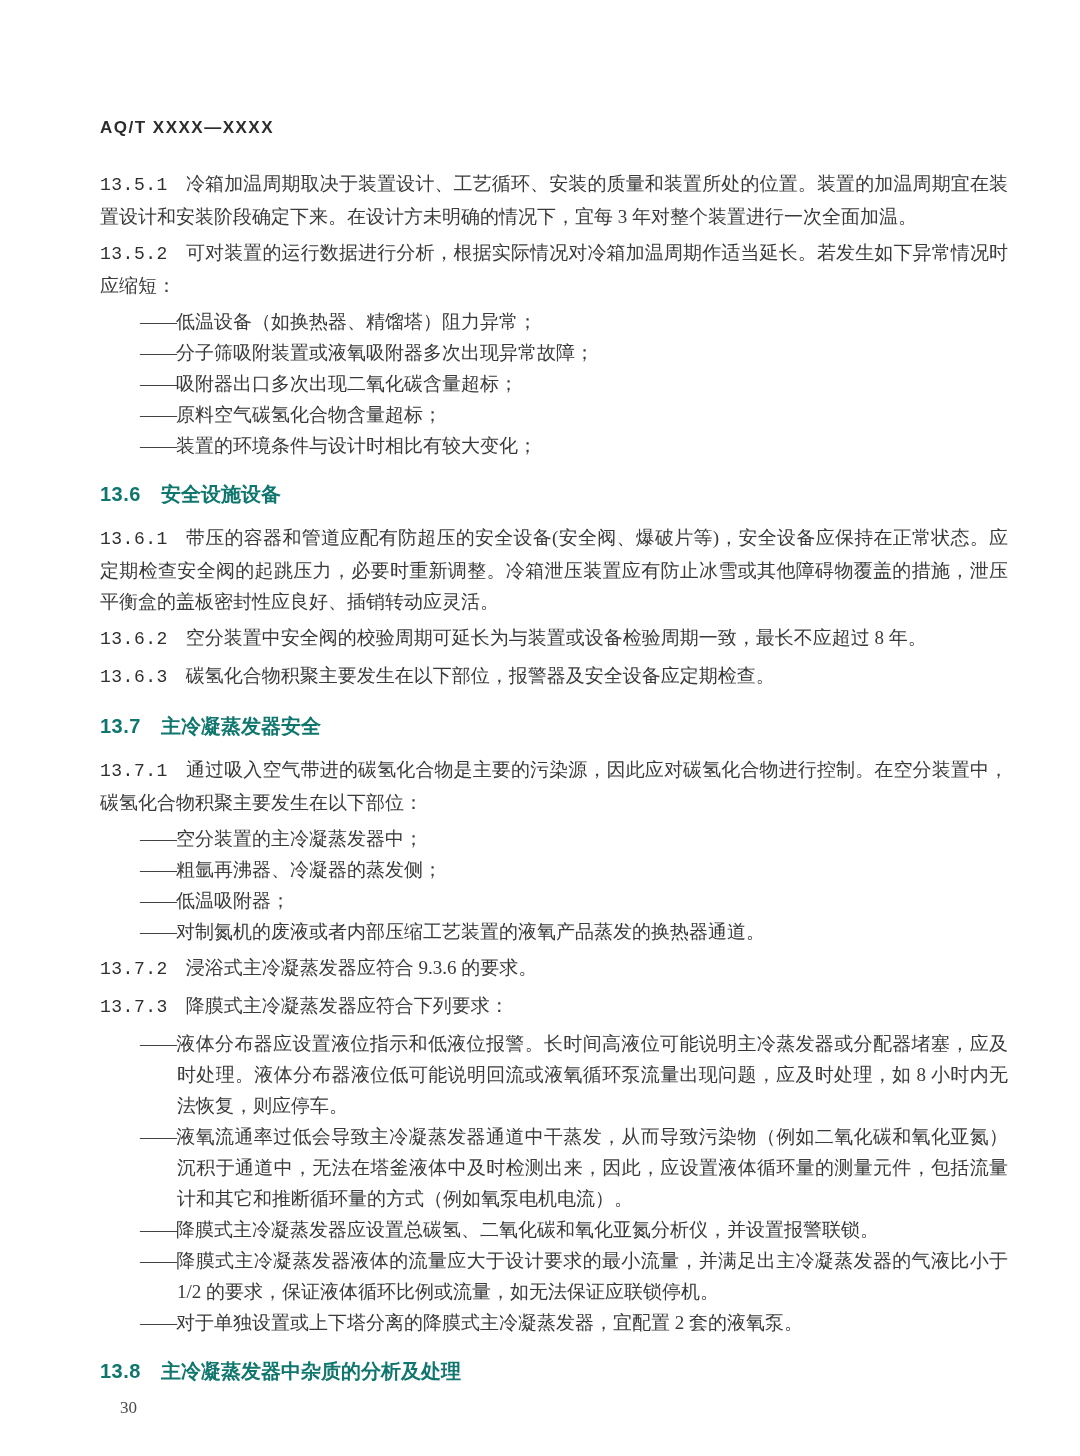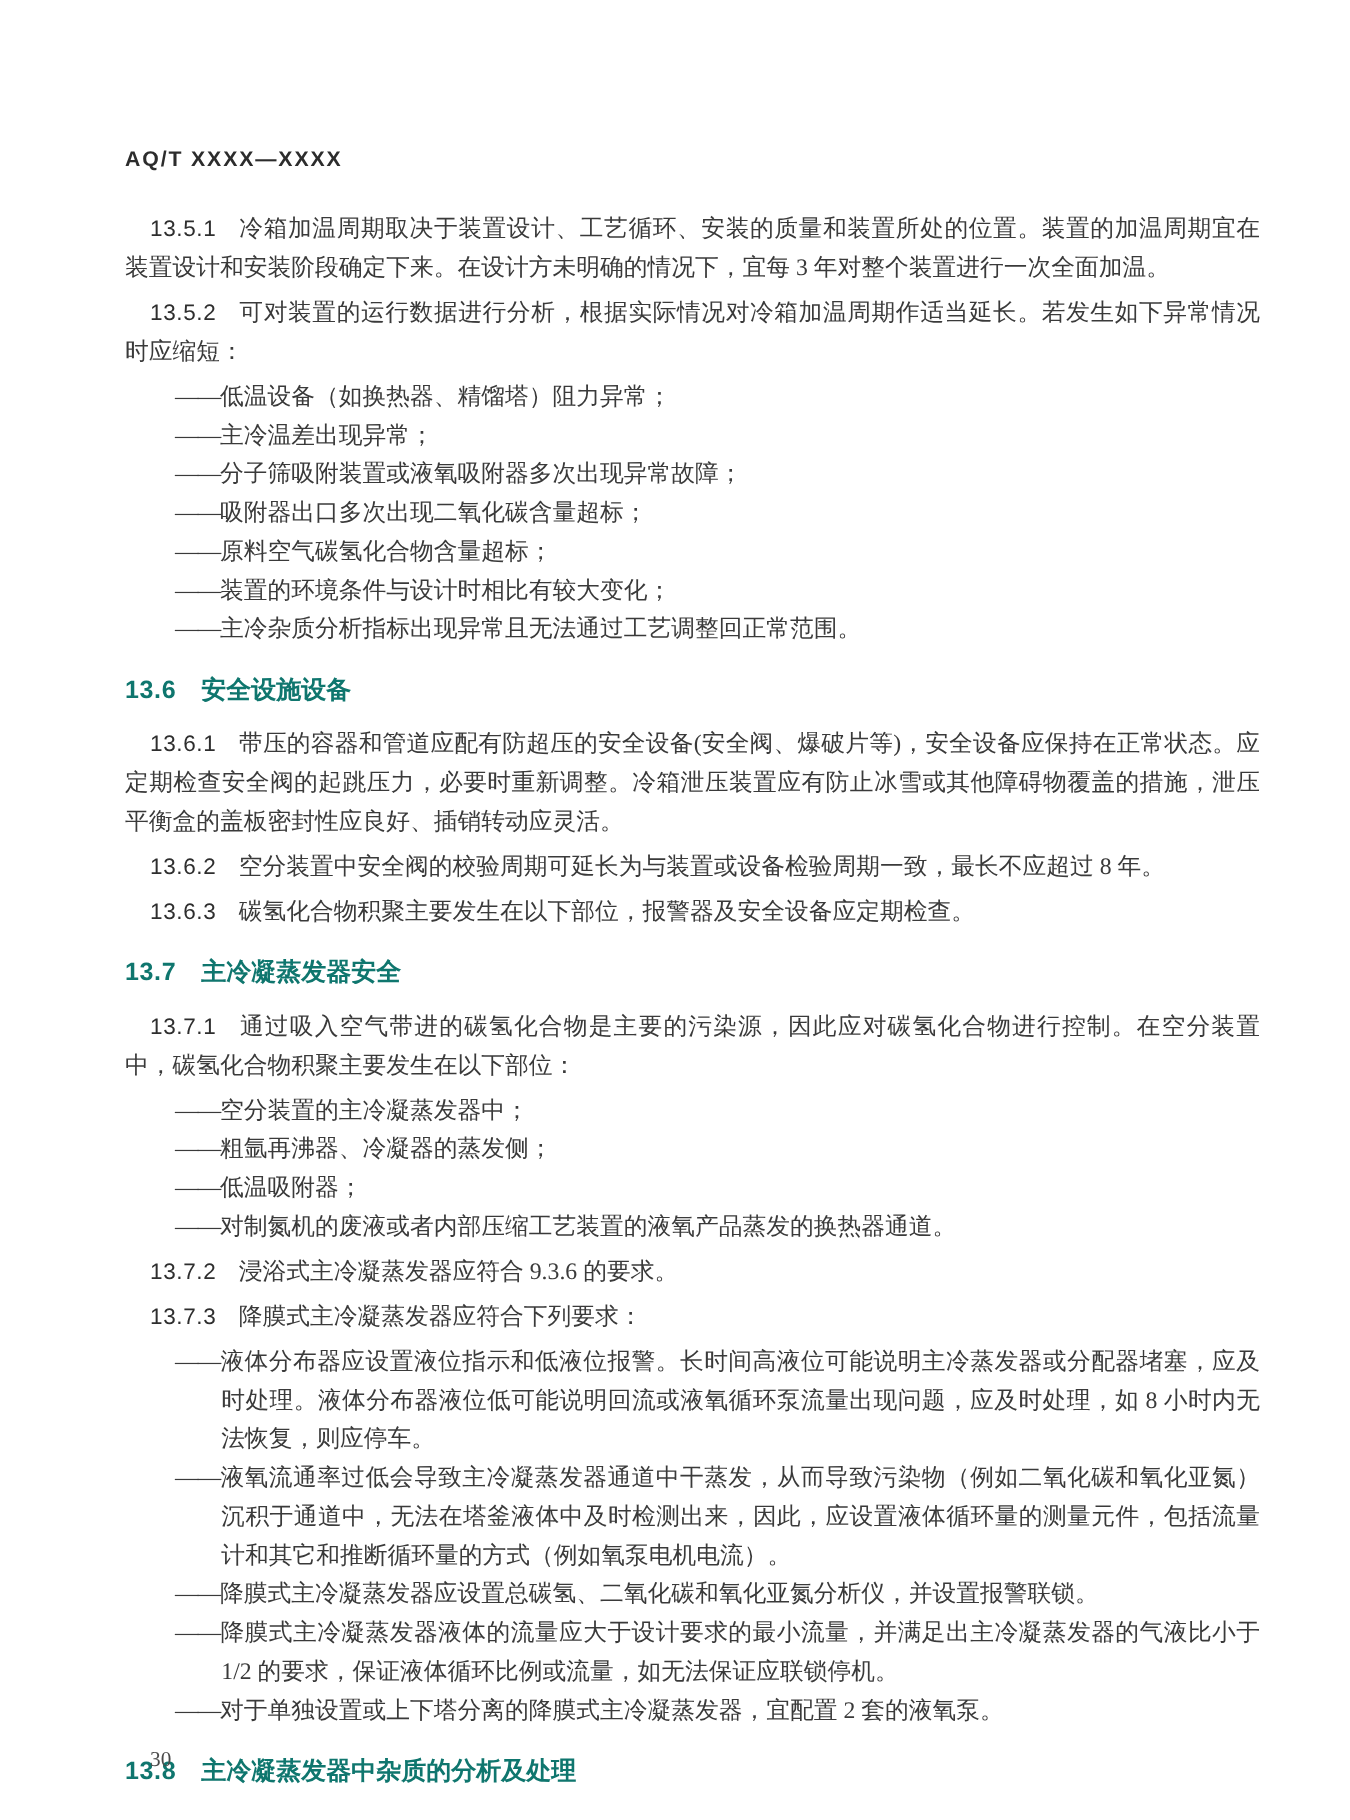--- a/index.html
+++ b/index.html
@@ -27,26 +27,25 @@
     margin: 0 0 30px 0;
   }
   .clause {
     font-size: 19px;
     line-height: 31px;
     text-align: justify;
     margin: 5px 0;
     color: #3a3a3a;
   }
   .clause .num {
-    font-family: Liberation Sans, sans-serif;
+    font-family: Liberation Mono, monospace;
     font-size: 18px;
     color: #2e2e2e;
     margin-right: 18px;
     letter-spacing: 0.5px;
-    margin-left: 20px;
   }
   .dash {
     font-size: 19px;
     line-height: 31px;
     text-align: justify;
     margin: 0;
     padding-left: 77px;
     text-indent: -37px;
     color: #3a3a3a;
   }
@@ -78,26 +77,24 @@
 
 <div class="page">
 
   <div class="doc-header">AQ/T XXXX—XXXX</div>
 
   <p class="clause"><span class="num">13.5.1</span><span>冷箱加温周期取决于装置设计、工艺循环、安装的质量和装置所处的位置。装置的加温周期宜在装置设计和安装阶段确定下来。在设计方未明确的情况下，宜每 3 年对整个装置进行一次全面加温。</span></p>
 
   <p class="clause"><span class="num">13.5.2</span><span>可对装置的运行数据进行分析，根据实际情况对冷箱加温周期作适当延长。若发生如下异常情况时应缩短：</span></p>
 
   <p class="dash"><span class="marker">——</span><span>低温设备（如换热器、精馏塔）阻力异常；</span></p>
-  <p class="dash"><span class="marker">——</span><span>主冷温差出现异常；</span></p>
   <p class="dash"><span class="marker">——</span><span>分子筛吸附装置或液氧吸附器多次出现异常故障；</span></p>
   <p class="dash"><span class="marker">——</span><span>吸附器出口多次出现二氧化碳含量超标；</span></p>
   <p class="dash"><span class="marker">——</span><span>原料空气碳氢化合物含量超标；</span></p>
   <p class="dash"><span class="marker">——</span><span>装置的环境条件与设计时相比有较大变化；</span></p>
-  <p class="dash"><span class="marker">——</span><span>主冷杂质分析指标出现异常且无法通过工艺调整回正常范围。</span></p>
 
   <h2 class="heading"><span class="num">13.6</span><span>安全设施设备</span></h2>
 
   <p class="clause"><span class="num">13.6.1</span><span>带压的容器和管道应配有防超压的安全设备(安全阀、爆破片等)，安全设备应保持在正常状态。应定期检查安全阀的起跳压力，必要时重新调整。冷箱泄压装置应有防止冰雪或其他障碍物覆盖的措施，泄压平衡盒的盖板密封性应良好、插销转动应灵活。</span></p>
   <p class="clause"><span class="num">13.6.2</span><span>空分装置中安全阀的校验周期可延长为与装置或设备检验周期一致，最长不应超过 8 年。</span></p>
   <p class="clause"><span class="num">13.6.3</span><span>碳氢化合物积聚主要发生在以下部位，报警器及安全设备应定期检查。</span></p>
 
   <h2 class="heading"><span class="num">13.7</span><span>主冷凝蒸发器安全</span></h2>
 
   <p class="clause"><span class="num">13.7.1</span><span>通过吸入空气带进的碳氢化合物是主要的污染源，因此应对碳氢化合物进行控制。在空分装置中，碳氢化合物积聚主要发生在以下部位：</span></p>

